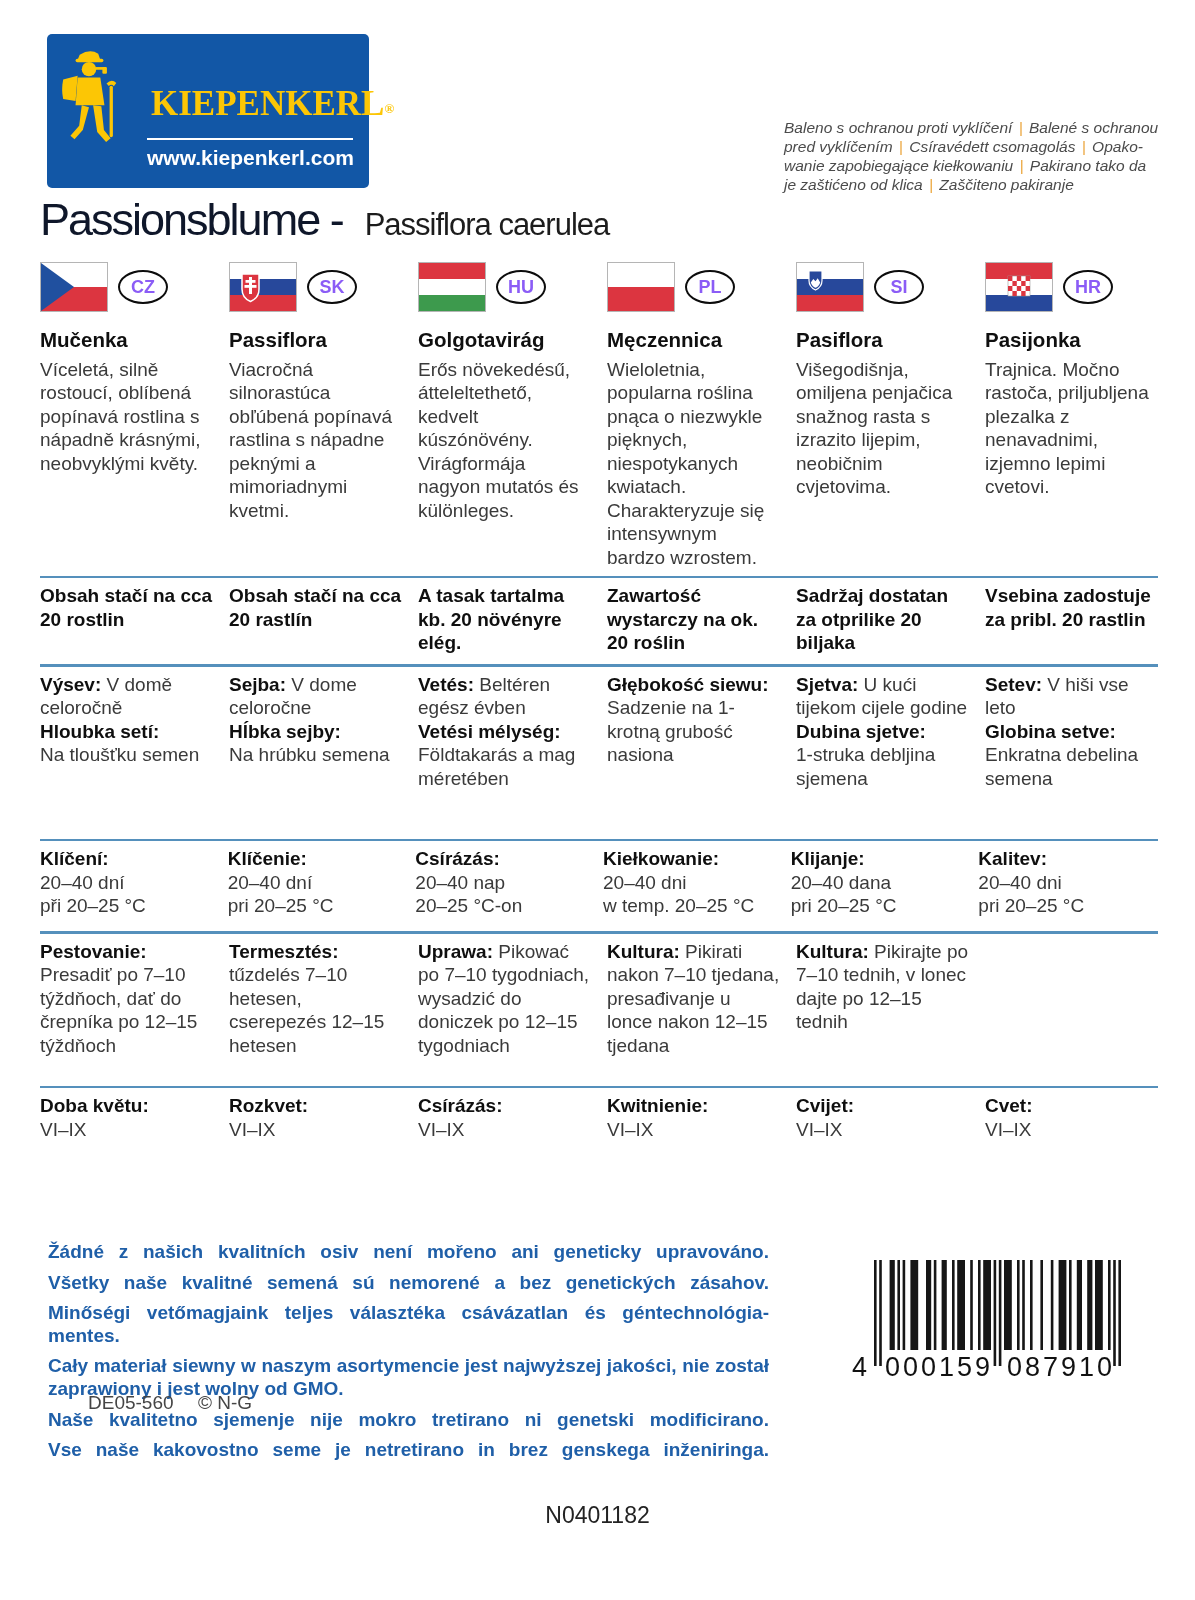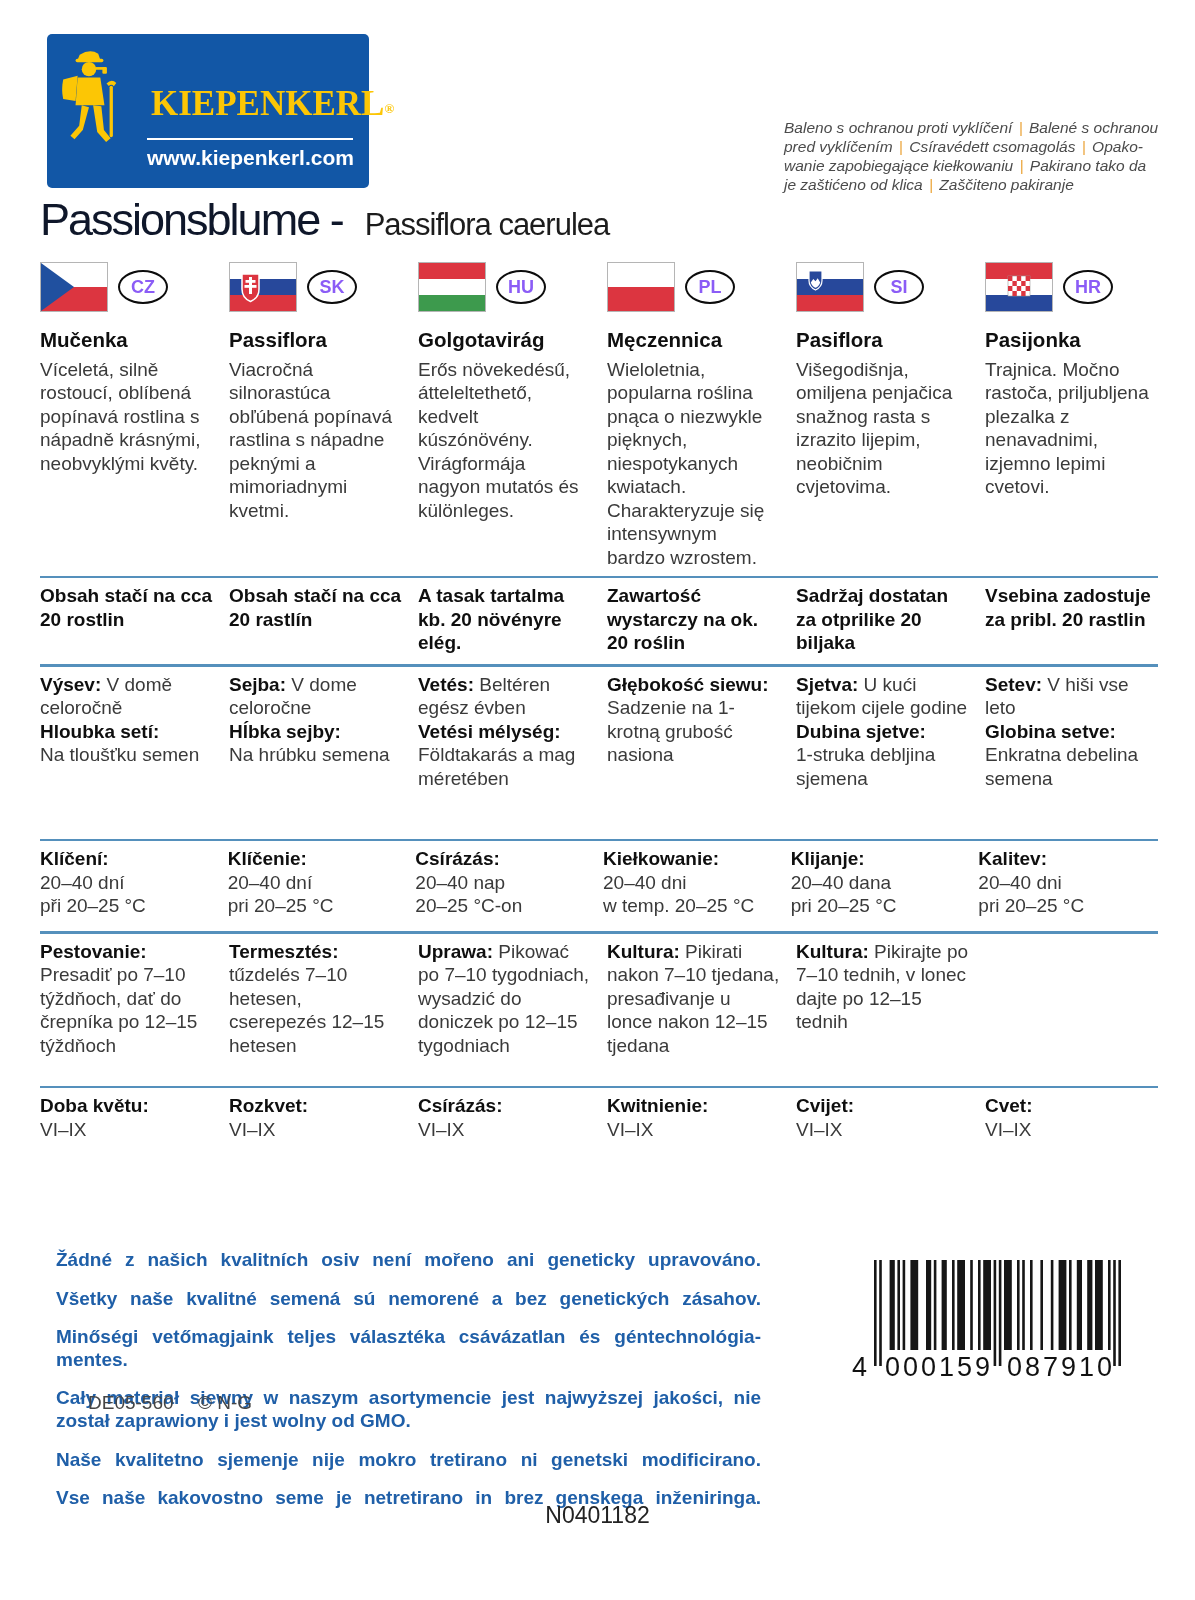--- a/index.html
+++ b/index.html
@@ -45,21 +45,21 @@
          border-radius:50%;min-width:36px;height:28px;padding:1px 5px;font-weight:700;font-size:18px;
          color:#8b5cf6;align-self:center;}
   .table h3{margin:0 0 5px;font-size:20.5px;color:#0f0f0f;line-height:1.2;}
   .table p{margin:0;font-size:19px;line-height:1.24;color:#3a3a3a;}
   .table p.b{font-weight:700;color:#0f0f0f;}
   .table b{color:#0f0f0f;}
   .claim{font-size:19.5px;line-height:1.26;}
 
   
   .gmo{position:absolute;left:40px;top:1233px;width:737px;color:var(--gmo-blue,#1F5FA8);}
-  .gmo p{margin:16px;font-weight:700;font-size:19px;line-height:1.19;text-align:justify;
+  .gmo p{margin:8px;font-weight:700;font-size:19px;line-height:1.19;text-align:justify;
          text-align-last:justify;}
   .gmo p:nth-child(4){text-align-last:left;}
 
   
   .barcode{position:absolute;left:852px;top:1260px;width:280px;height:140px;}
   .barcode svg{position:absolute;left:22px;top:0;fill:#161616;}
   .bc-first{position:absolute;left:0;top:92px;font-size:27px;color:#111;}
   .bc-g1{position:absolute;left:32px;top:92px;width:110px;text-align:center;font-size:27px;
          color:#111;letter-spacing:3px;}
   .bc-g2{position:absolute;left:154px;top:92px;width:110px;text-align:center;font-size:27px;

